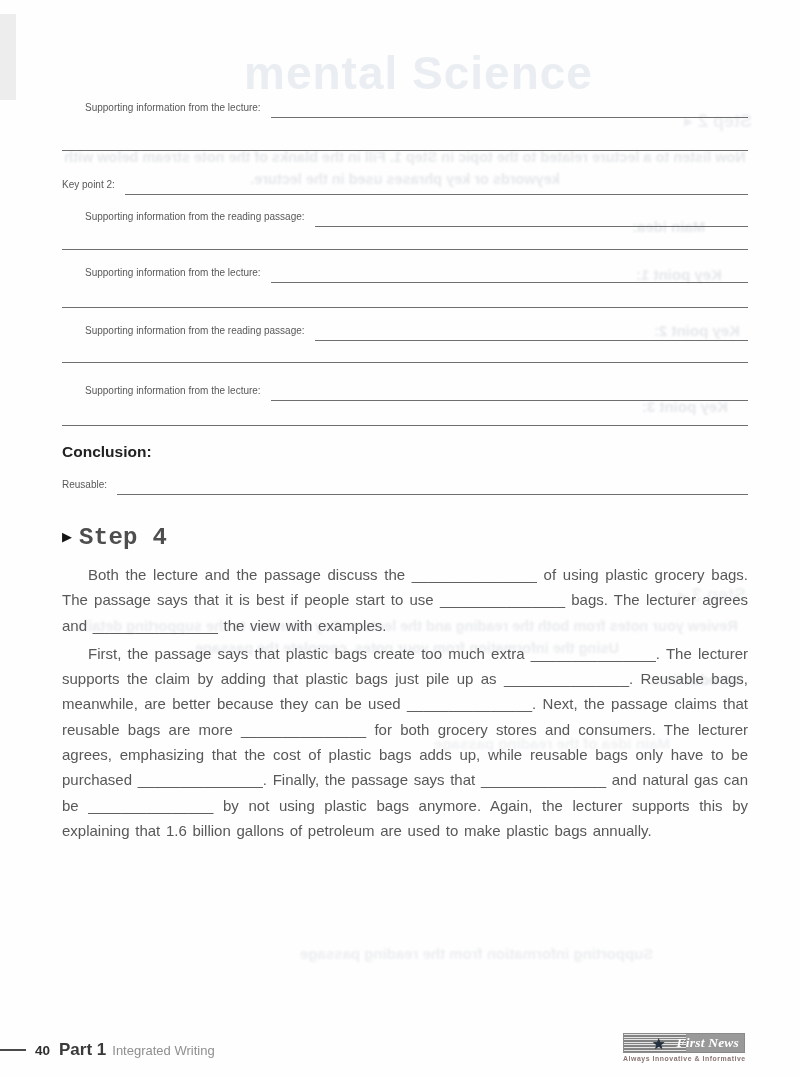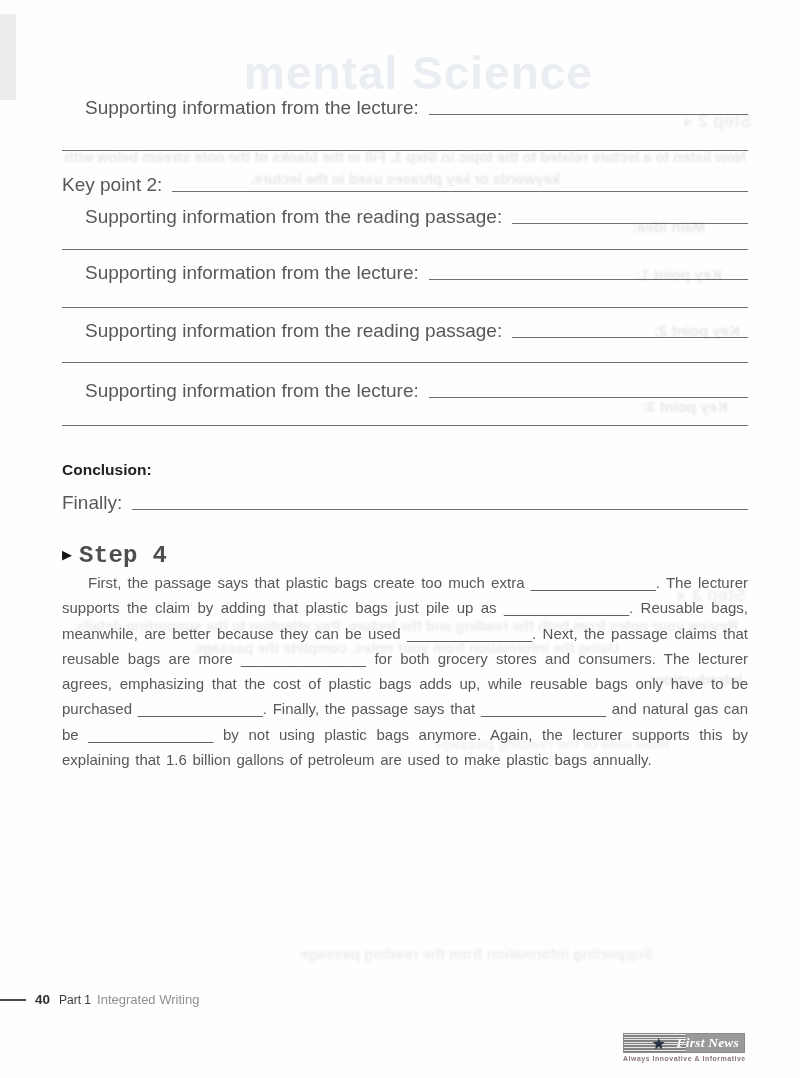--- a/index.html
+++ b/index.html
@@ -21,36 +21,36 @@
   .g-kp2{right:60px;top:322px;}
   .g-kp3{right:72px;top:398px;}
   .ghost-step3{right:54px;top:584px;font-size:18px;color:#9aa3ad;opacity:.16;}
   .ghost-instr3{left:62px;top:615px;width:686px;font-size:14.5px;line-height:22px;color:#8e97a2;opacity:.18;text-align:center;}
   .g-intro{right:58px;top:671px;}
   .g-mir{right:130px;top:735px;opacity:.14;}
   .g-supp{left:300px;top:945px;opacity:.18;}
   .side-tab{position:absolute;left:0;top:14px;width:16px;height:86px;background:#ededed;}
   
   .content{position:relative;z-index:2;padding:0 52px 0 62px;box-sizing:border-box;width:800px;}
-  .ws-row{display:flex;height:20px;font-size:19px;line-height:20px;color:#585858;}
+  .ws-row{display:flex;align-items:flex-end;height:20px;font-size:10px;line-height:20px;color:#585858;}
   .ws-row .lbl{white-space:nowrap;}
   .ws-row .fill{flex:1;border-bottom:1.2px solid #6f6f6f;margin-left:10px;height:16px;}
   .indent{padding-left:23px;}
   .full-line{border-bottom:1.2px solid #6f6f6f;height:0;}
   .conclusion{font-size:15.5px;font-weight:bold;color:#222;height:20px;line-height:20px;}
   .step-head{display:flex;align-items:center;height:24px;}
   .step-head .tri{color:#141414;font-size:13px;margin-right:7px;line-height:24px;}
   .step-head .t{font-size:24px;font-weight:bold;color:#4e4e4e;letter-spacing:.3px;font-family:Liberation Mono, monospace;}
   .instruction{font-size:15.5px;font-weight:bold;color:#2d2d2d;line-height:22px;letter-spacing:-.1px;}
   .passage p{margin:0;font-size:15px;line-height:25.3px;color:#585858;text-align:justify;text-indent:26px;word-spacing:1.5px;}
   
-  .footer-left{position:absolute;left:0;top:992px;display:flex;align-items:center;z-index:3;}
+  .footer-left{position:absolute;left:0;top:1040px;display:flex;align-items:center;z-index:3;}
   .footer-dash{width:26px;height:2px;background:#4a4a4a;margin-right:9px;}
   .pg-num{font-size:13.5px;font-weight:bold;color:#2f2f2f;margin-right:9px;}
-  .pg-part{font-size:12px;font-weight:normal;color:#3a3a3a;margin-right:6px;}
+  .pg-part{font-size:17px;font-weight:bold;color:#3a3a3a;margin-right:6px;}
   .pg-sec{font-size:13px;color:#8f8f8f;}
   .logo{position:absolute;right:55px;top:1033px;width:122px;z-index:3;}
   .logo-bar{position:relative;height:20px;background:#999;border:1px solid #8a8a8a;box-sizing:border-box;overflow:hidden;}
   .logo-stripes{position:absolute;left:0;top:0;bottom:0;width:52%;
     background:repeating-linear-gradient(to bottom,rgba(255,255,255,.75) 0 1px,rgba(90,90,90,.35) 1px 2.6px);}
   .logo-star{position:absolute;left:28px;top:0px;color:#23303f;font-size:15px;line-height:20px;text-shadow:0 0 1px #23303f;}
   .logo-text{position:absolute;right:5px;top:1px;font-family:"Liberation Serif","DejaVu Serif",serif;
     font-style:italic;font-weight:bold;font-size:13.5px;color:#fff;letter-spacing:.2px;}
   .logo-tag{margin-top:2px;font-size:6.9px;letter-spacing:.55px;color:#8a7474;font-weight:bold;white-space:nowrap;}
 </style>
@@ -104,34 +104,35 @@
       <div class="fill"></div>
     </div>
     <div class="full-line" style="margin-top:21px"></div>
 
     <div class="ws-row indent" style="margin-top:18px">
       <span class="lbl">Supporting information from the lecture:</span>
       <div class="fill"></div>
     </div>
     <div class="full-line" style="margin-top:24px"></div>
 
-    <div class="conclusion" style="margin-top:34px">Conclusion:</div>
+    <div class="conclusion" style="margin-top:16px">Conclusion:</div>
 
     <div class="ws-row" style="margin-top:13px">
-      <span class="lbl">Finally:</span>
+      <span class="lbl">Reusable:</span>
       <div class="fill"></div>
     </div>
 
     <div class="step-head" style="margin-top:30px">
       <span class="tri">▶</span>
       <span class="t">Step 4</span>
     </div>
 
 
     <div class="passage">
+      <p style="margin-top:13px">Both the lecture and the passage discuss the _______________ of using plastic grocery bags. The passage says that it is best if people start to use _______________ bags. The lecturer agrees and _______________ the view with examples.</p>
       <p style="margin-top:3px">First, the passage says that plastic bags create too much extra _______________. The lecturer supports the claim by adding that plastic bags just pile up as _______________. Reusable bags, meanwhile, are better because they can be used _______________. Next, the passage claims that reusable bags are more _______________ for both grocery stores and consumers. The lecturer agrees, emphasizing that the cost of plastic bags adds up, while reusable bags only have to be purchased _______________. Finally, the passage says that _______________ and natural gas can be _______________ by not using plastic bags anymore. Again, the lecturer supports this by explaining that 1.6 billion gallons of petroleum are used to make plastic bags annually.</p>
     </div>
   </div>
 
   <div class="footer-left">
     <div class="footer-dash"></div>
     <span class="pg-num">40</span>
     <span class="pg-part">Part 1</span>
     <span class="pg-sec">Integrated Writing</span>
   </div>

